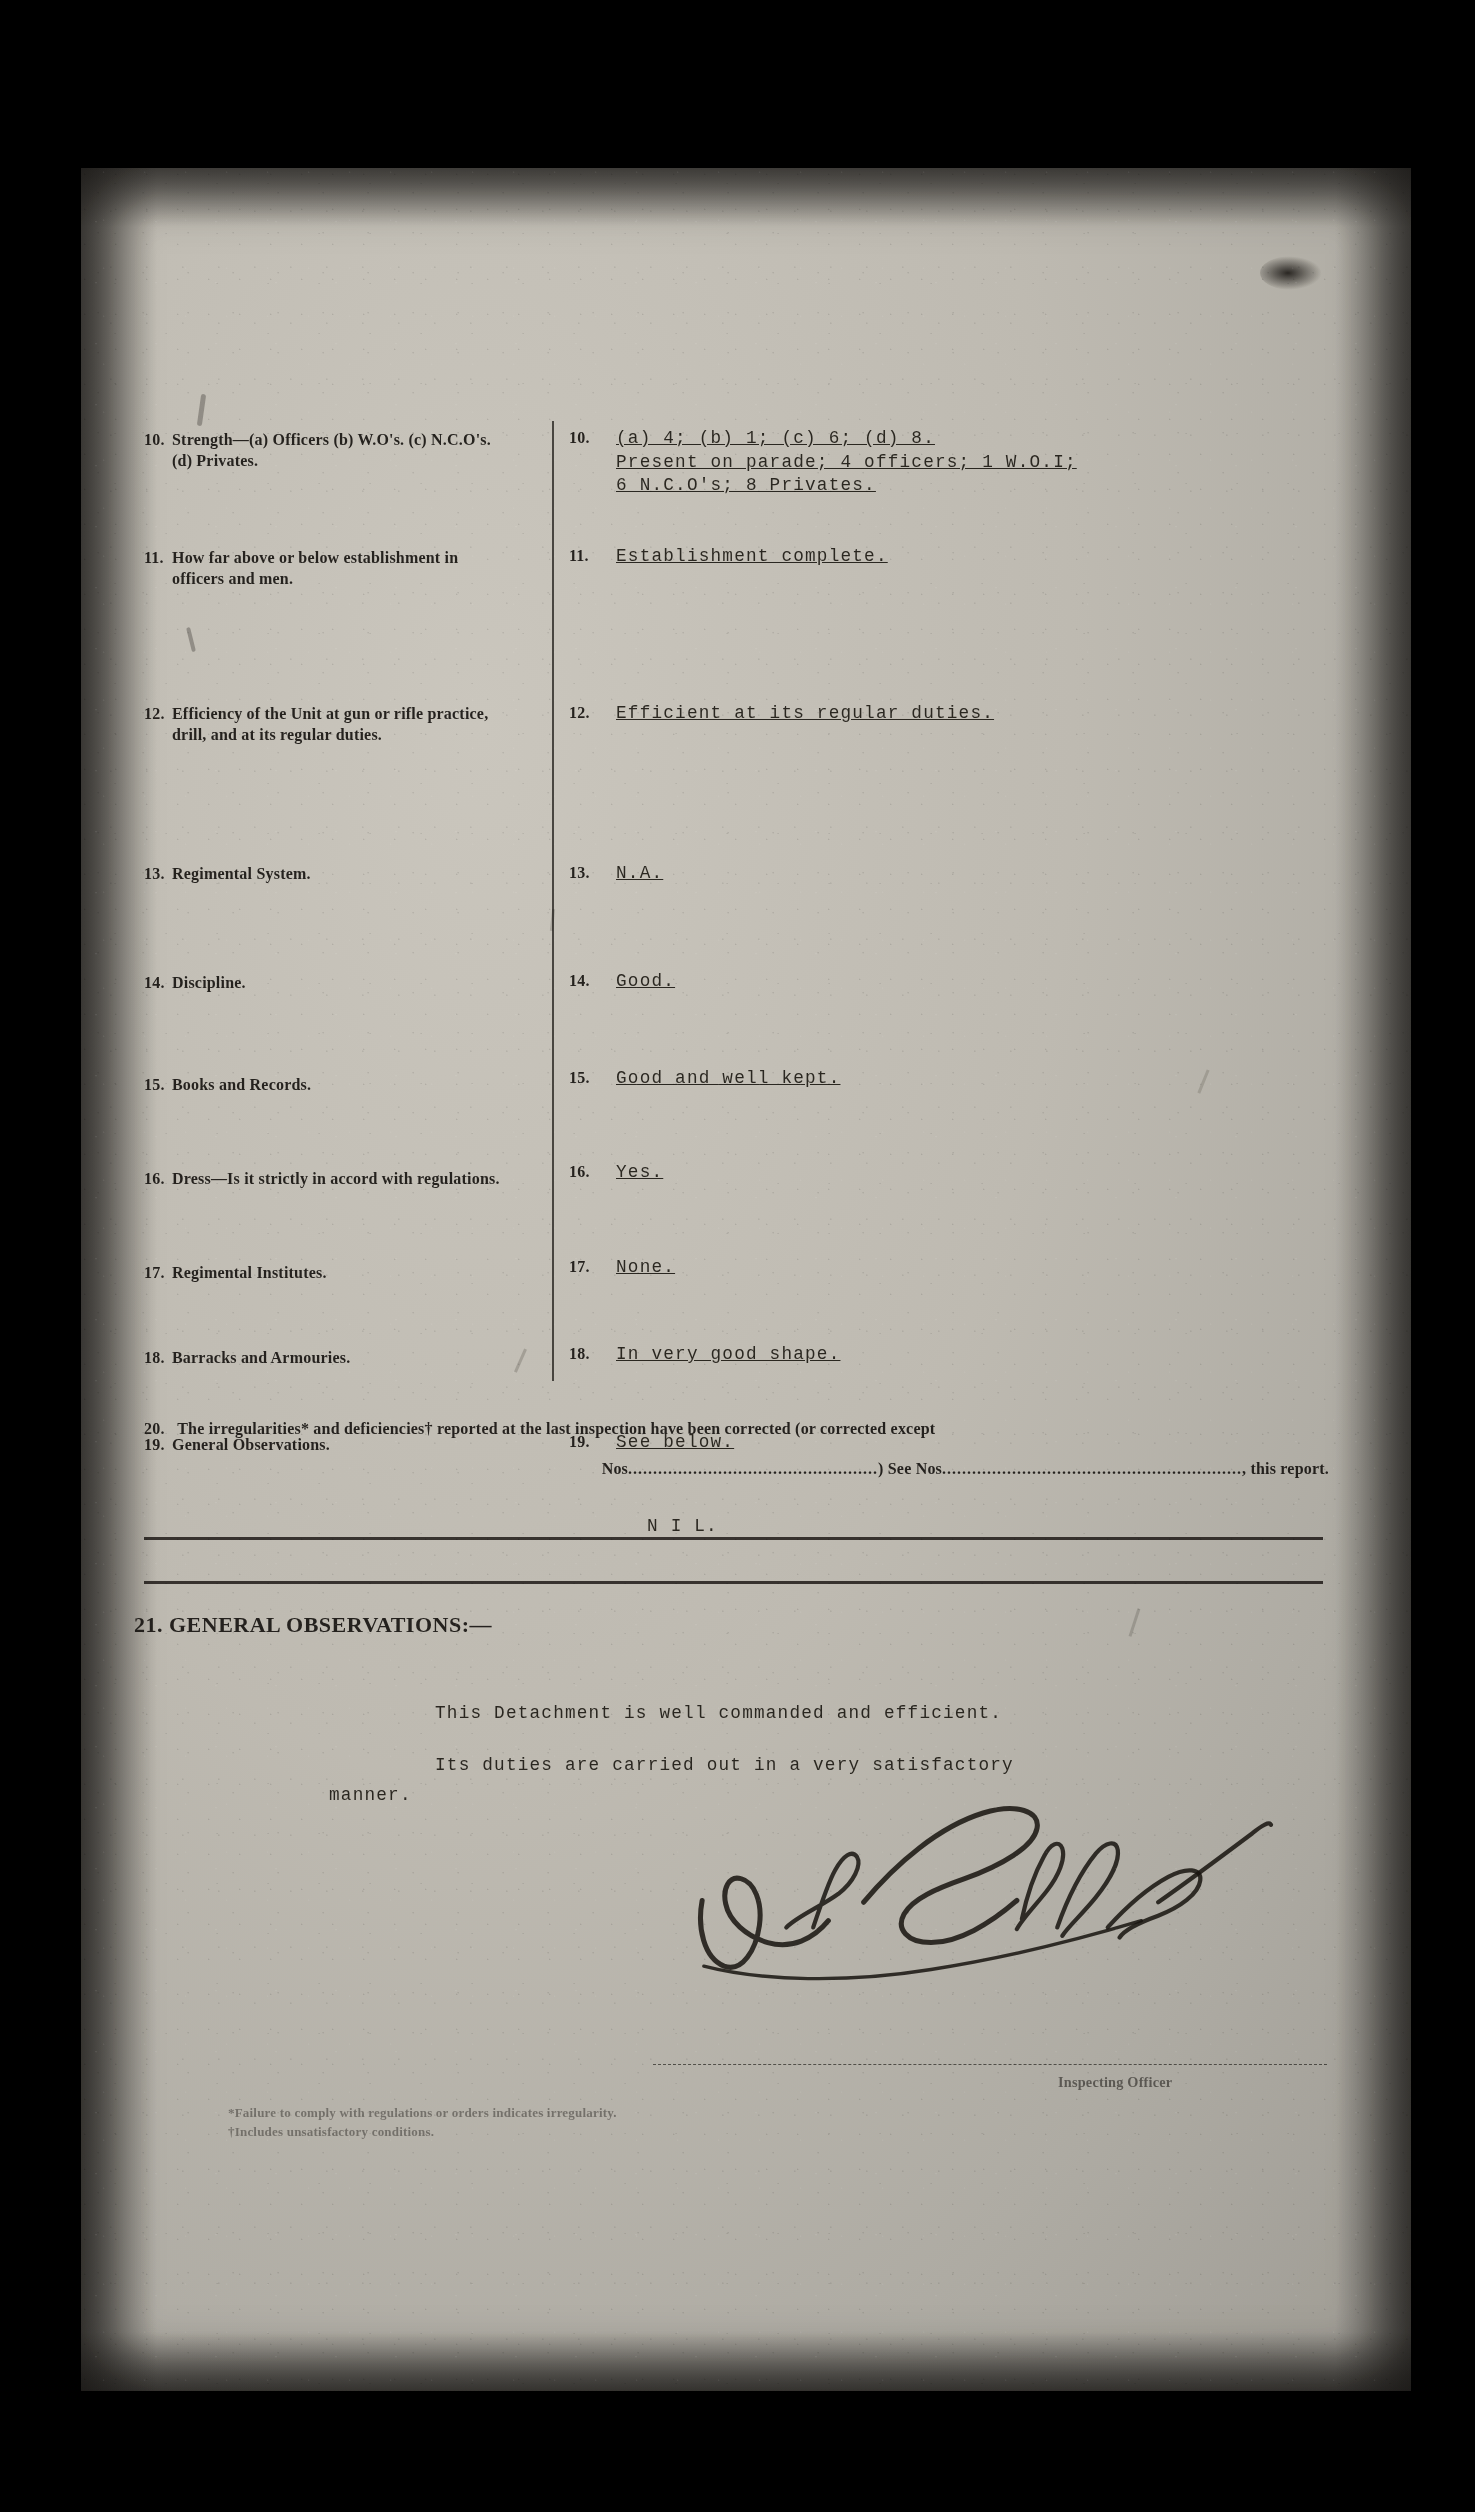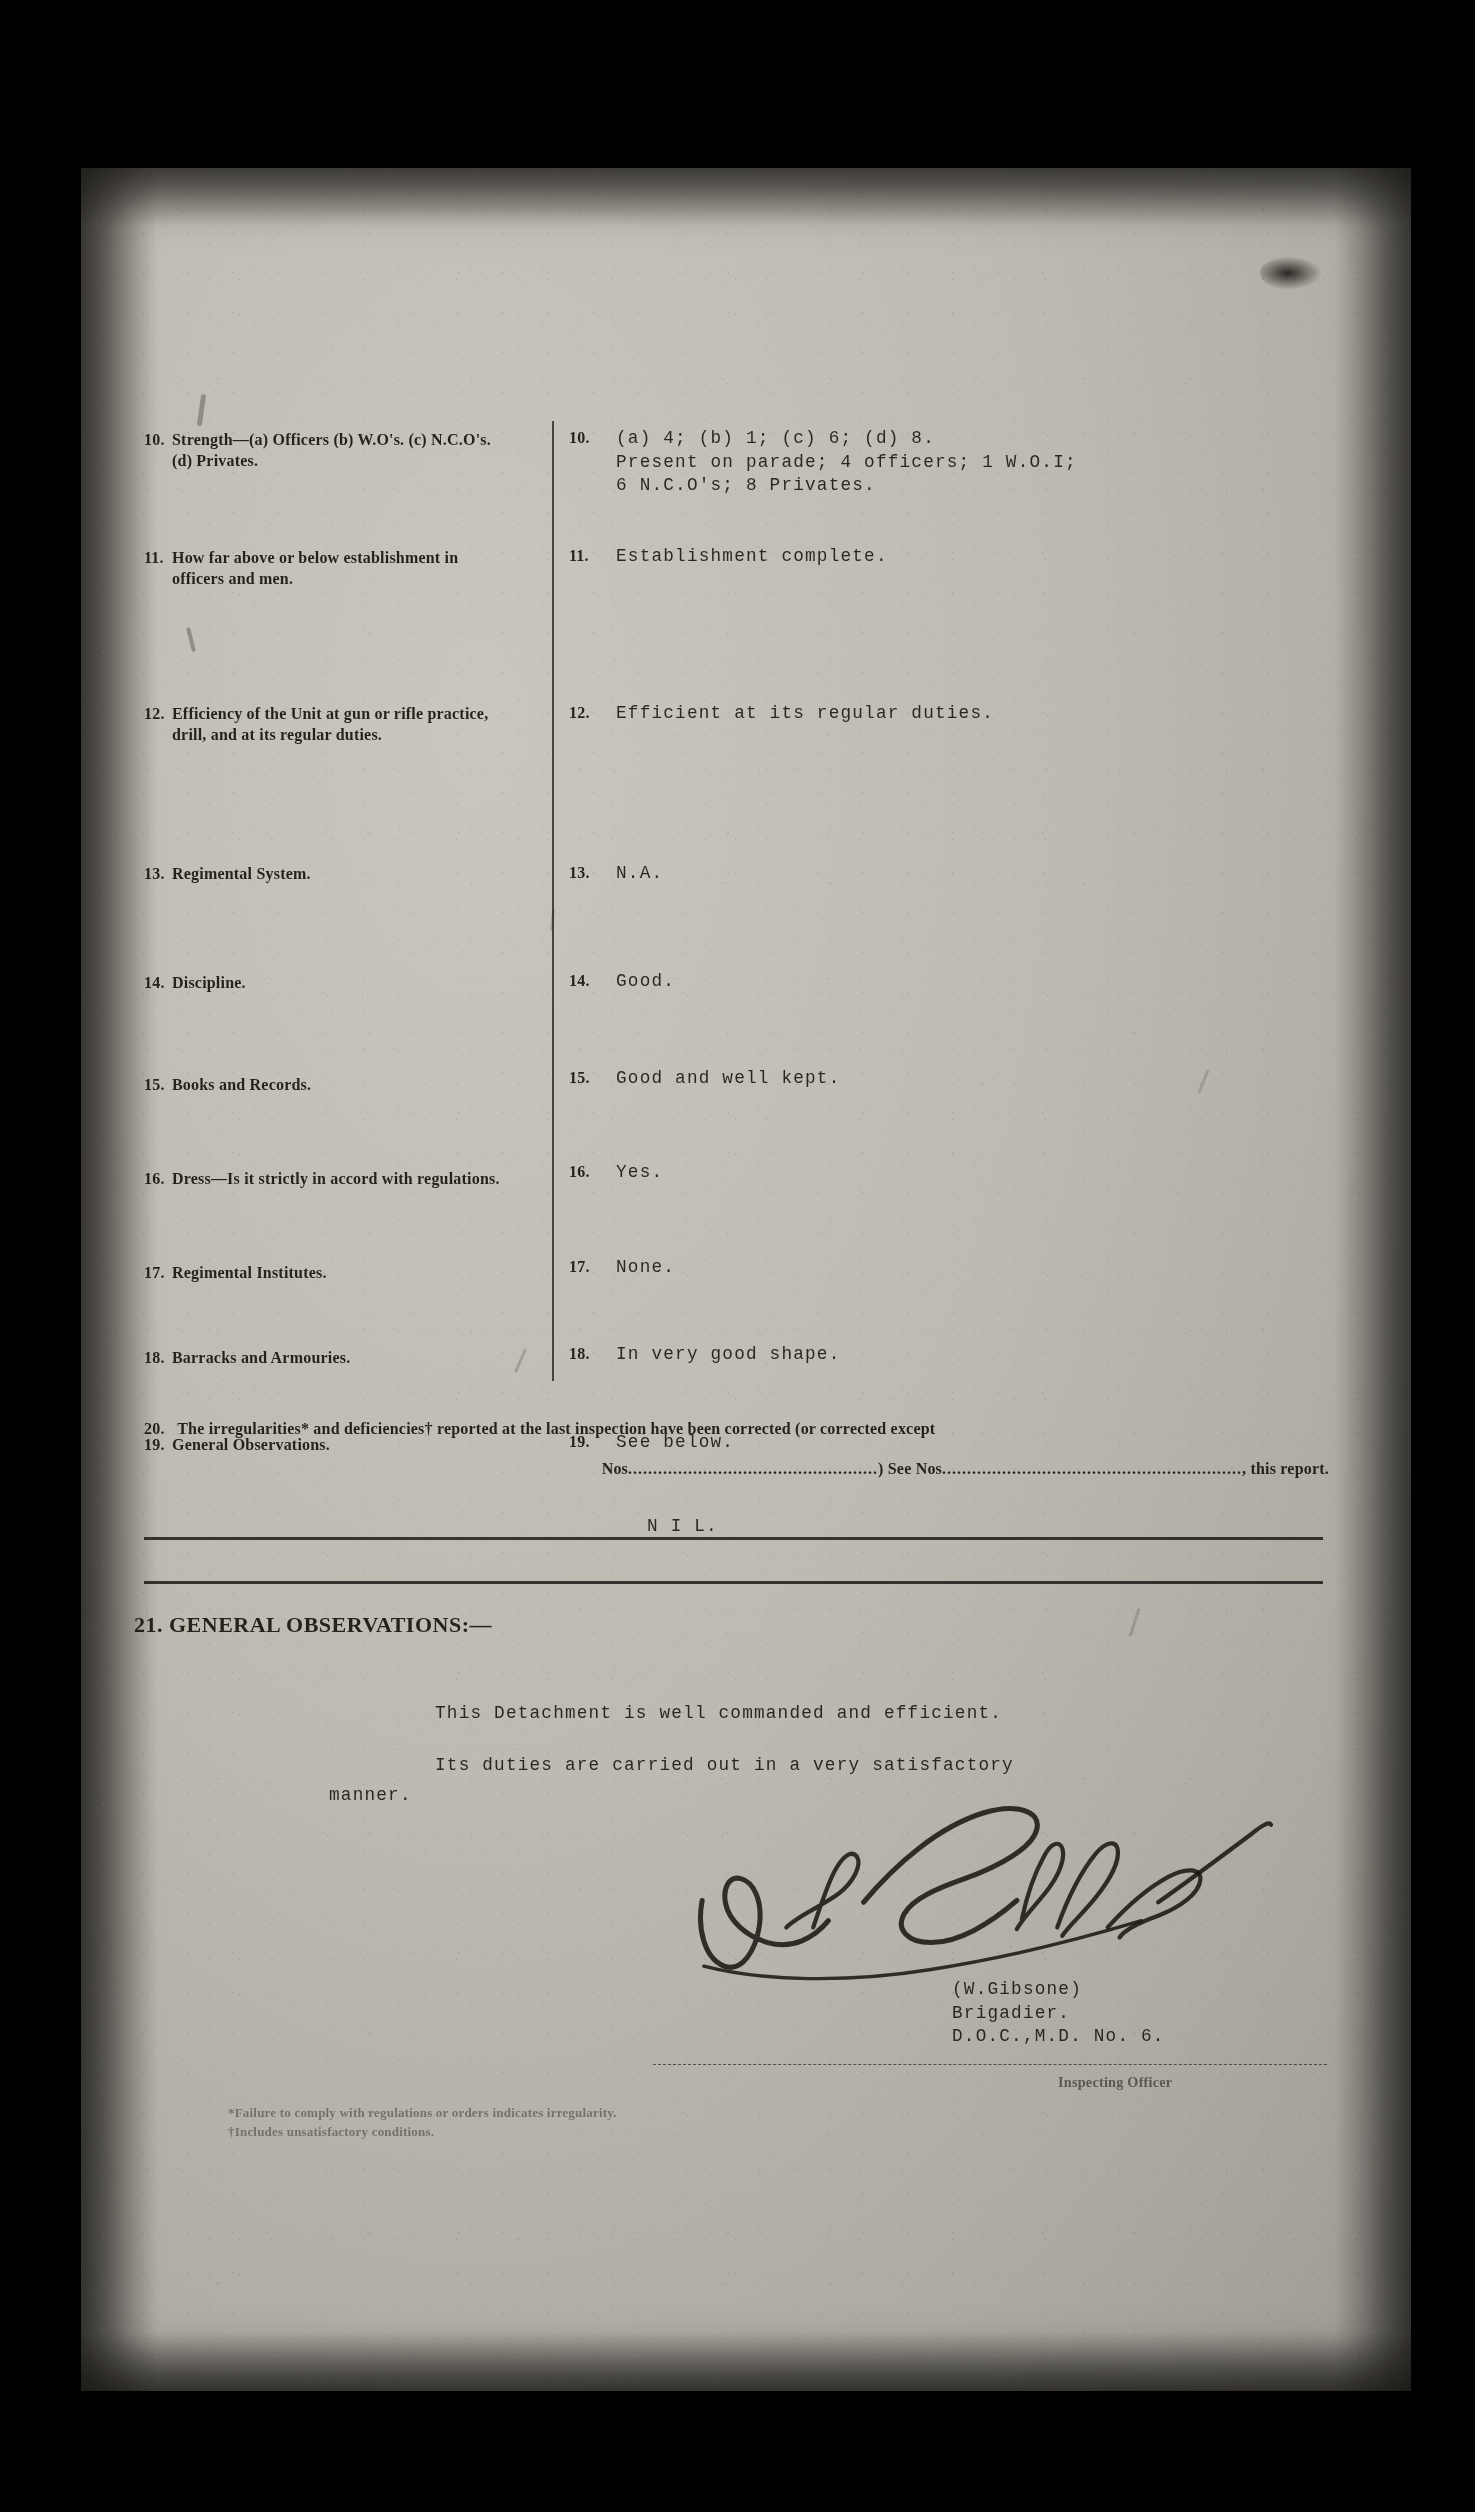--- a/index.html
+++ b/index.html
@@ -101,20 +101,21 @@
   .q-right { position: absolute; }
   .q-right .num {
     position: absolute;
     left: 0; top: 0;
     width: 35px;
   }
   .q-right .ans {
     margin-left: 47px;
     display: block;
     white-space: pre;
+    text-decoration: underline;
   }
 
   
   #divider {
     position: absolute;
     left: 471px;
     top: 253px;
     width: 1.7px;
     height: 960px;
     background: rgba(25,22,18,.72);
@@ -338,25 +339,20 @@
                  C414,124 398,140 392,152" stroke-width="5"></path>
         <path d="M440,150 C452,116 468,84 486,62 C498,48 510,46 512,58 C514,72 502,94 486,114
                  C470,134 452,150 446,160" stroke-width="5"></path>
         <path d="M500,150 C520,128 546,104 572,90 C594,78 612,80 610,94 C608,110 586,126 560,136
                  C538,144 520,152 514,162" stroke-width="5"></path>
         <path d="M560,120 C600,92 640,62 672,38 C684,28 692,24 694,28" stroke-width="5"></path>
         <path d="M20,196 C90,214 190,216 290,200 C380,186 460,166 540,142" stroke-width="4"></path>
       </g>
     </svg>
 
-    <div id="sigblock" class="typed">
-      <div>(W.Gibsone)</div>
-      <div>Brigadier.</div>
-      <div>D.O.C.,M.D. No. 6.</div>
-    </div>
 
     <div id="sigrule"></div>
     <div id="sigcap" class="printed">Inspecting Officer</div>
 
     <div id="footnotes" class="printed">
       <div>*Failure to comply with regulations or orders indicates irregularity.</div>
       <div>†Includes unsatisfactory conditions.</div>
     </div>
 
     <div class="smudge" style="left:118px; top:226px; width:5px; height:32px; border-radius:2.5px; transform:rotate(8deg);"></div>

